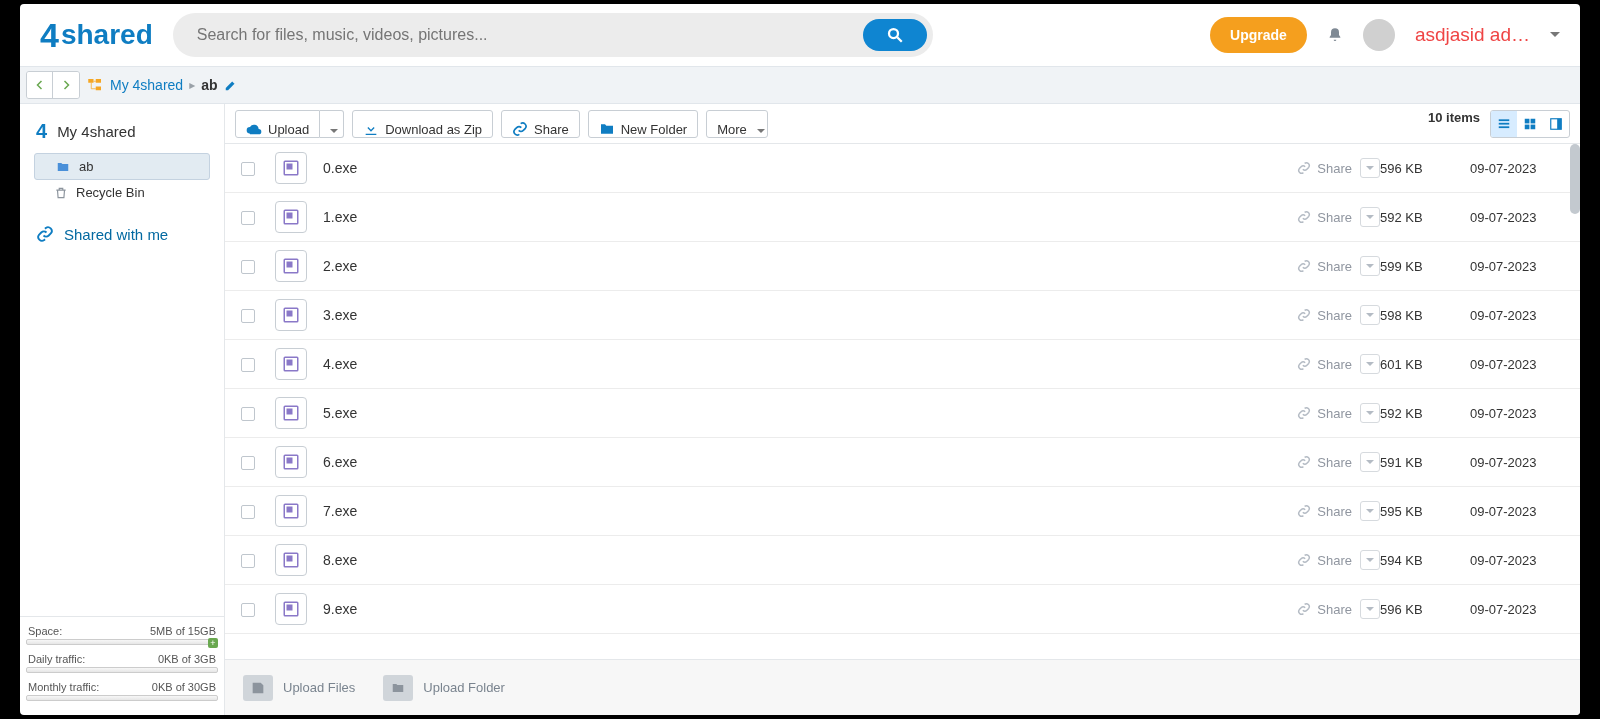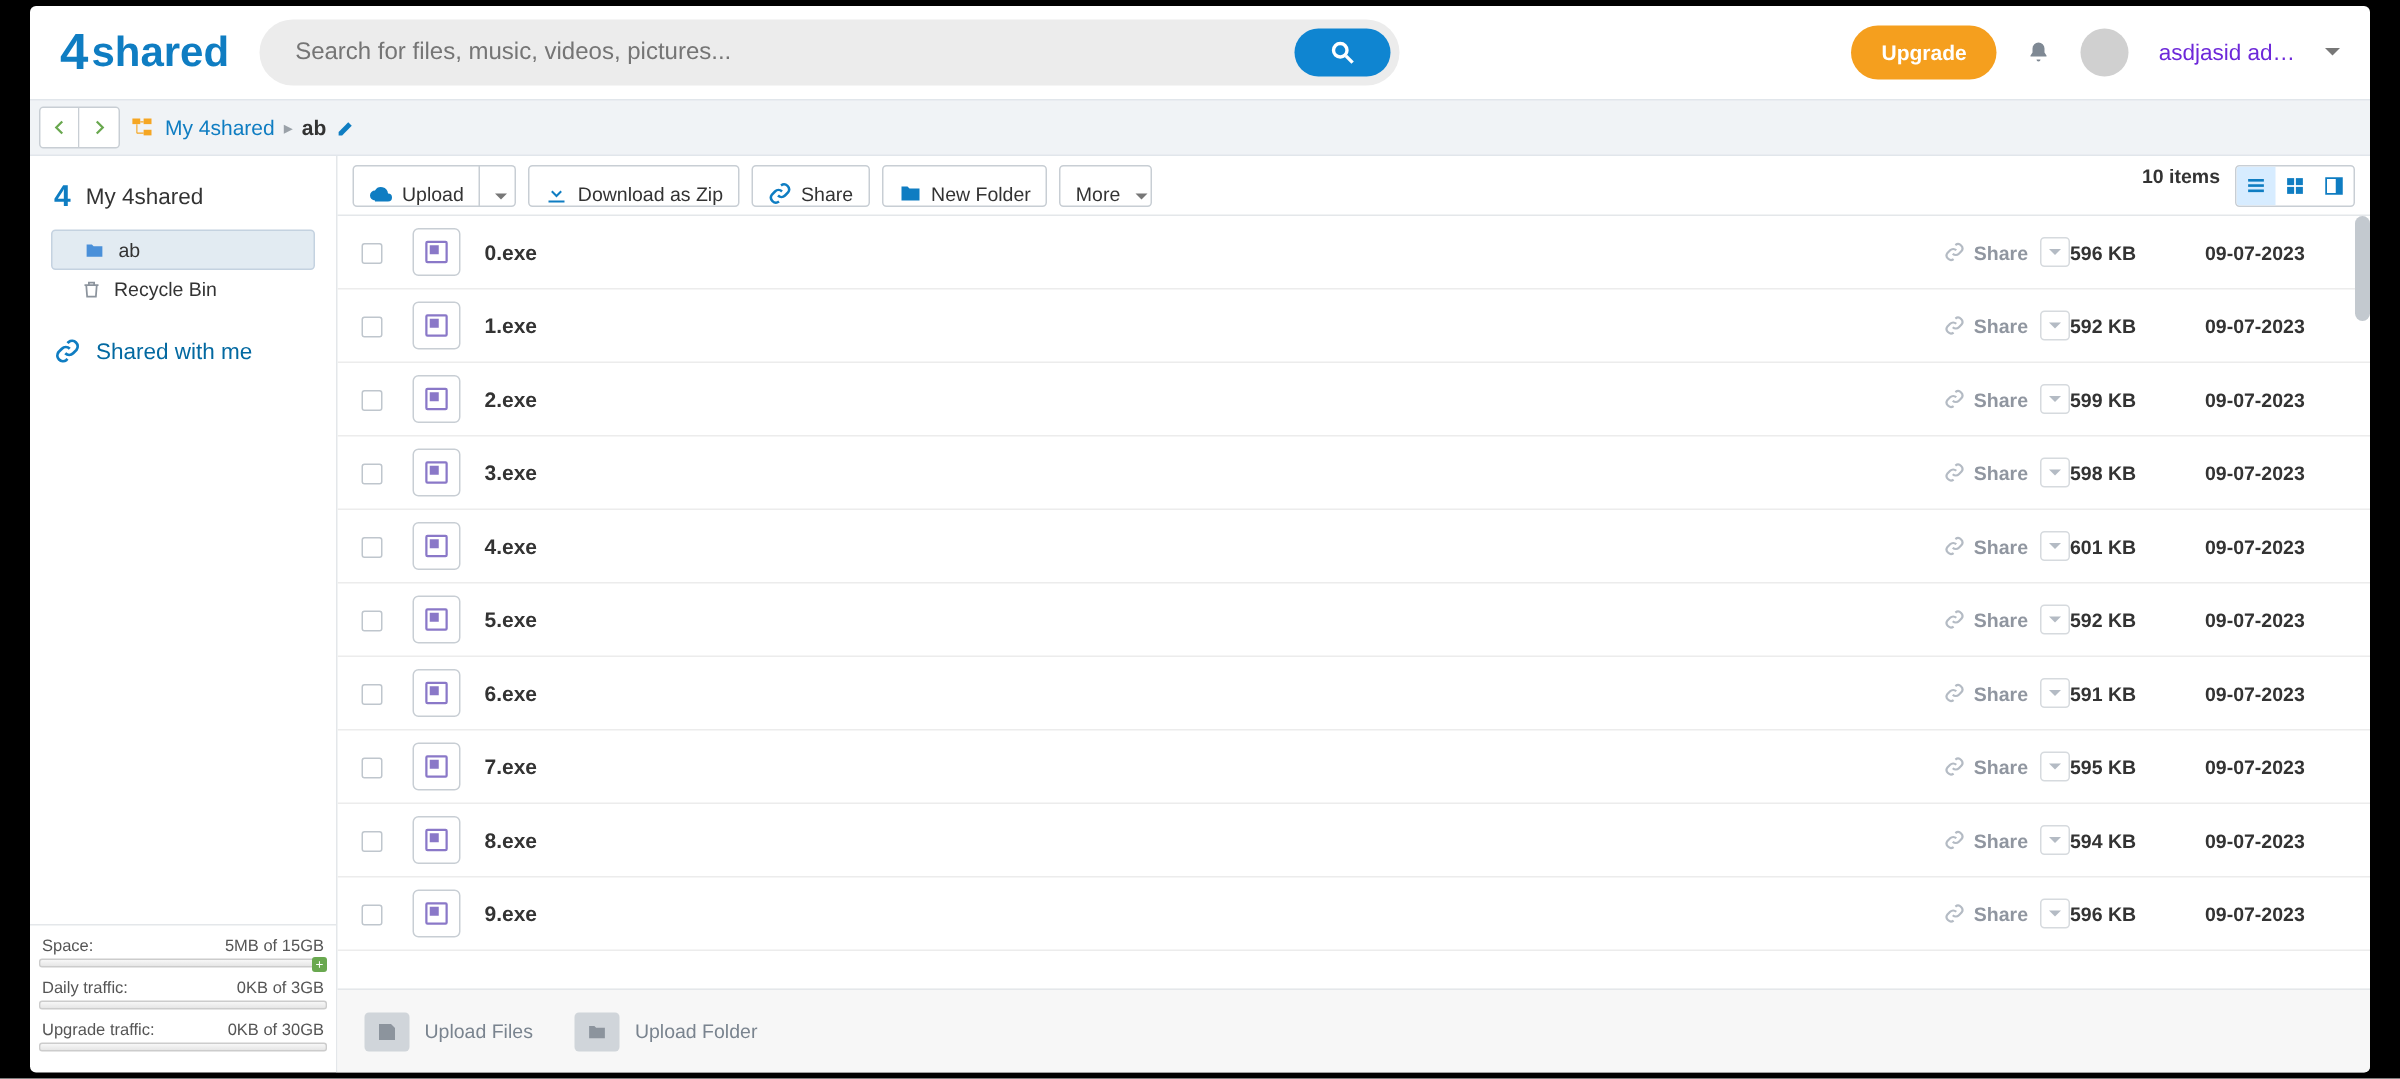--- a/index.html
+++ b/index.html
@@ -10,21 +10,21 @@
 .topbar { height:62px; display:flex; align-items:center; padding:0 20px; gap:20px; }
 .logo { color:#0f7dc2; font-size:28px; font-weight:700; display:flex; align-items:center; gap:2px; }
 .logo-4 { font-size:34px; }
 .search-wrap { flex:0 0 760px; height:44px; background:#ececec; border-radius:22px; display:flex; align-items:center; padding-left:24px; position:relative; }
 .search-wrap input { border:none; outline:none; background:transparent; width:100%; color:#555; font-size:16px; }
 .search-btn { position:absolute; right:6px; top:6px; width:64px; height:32px; background:#0f85d1; border-radius:16px; display:flex; align-items:center; justify-content:center; cursor:pointer; }
 .top-right { margin-left:auto; display:flex; align-items:center; gap:20px; }
 .upgrade-btn { background:#f59f1e; color:#fff; font-weight:700; padding:10px 20px; border-radius:18px; font-size:14px; cursor:pointer; }
 .bell { width:16px; height:16px; }
 .avatar { width:32px; height:32px; border-radius:50%; background:#d0d0d0; }
-.user-name { color:#6d28d9; font-size:15px; }
+.user-name { color:#ef4444; font-size:19px; }
 .caret-down { border:5px solid transparent; border-top:5px solid #777; width:0; height:0; margin-top:4px; }
 
 
 .crumbbar { height:38px; background:#f0f3f6; display:flex; align-items:center; padding:0 6px; gap:6px; border-top:1px solid #e1e6eb; border-bottom:1px solid #e1e6eb; }
 .navbtn { width:26px; height:26px; background:#fff; border:1px solid #c8ced4; border-radius:3px; display:flex; align-items:center; justify-content:center; cursor:pointer; }
 .navpair { display:flex; border:1px solid #c8ced4; border-radius:3px; overflow:hidden; }
 .navpair .navbtn { border:none; border-right:1px solid #c8ced4; border-radius:0; }
 .navpair .navbtn:last-child { border-right:none; }
 .crumb-link { color:#0f7dc2; font-size:14px; cursor:pointer; }
 .crumb-sep { color:#9aa1a8; font-size:12px; }
@@ -66,21 +66,21 @@
 .thead { height:30px; background:#f3f5f7; display:flex; align-items:center; font-size:12px; color:#555; border-bottom:1px solid #e0e3e6; padding:0 10px 0 16px; }
 .col-chk { width:34px; display:flex; justify-content:flex-start; }
 .col-name { flex:1; padding-left:0; display:flex; align-items:center; gap:4px; }
 .col-share { width:110px; }
 .col-size { width:90px; text-align:left; }
 .col-mod { width:100px; text-align:left; padding-right:10px; }
 .chk { width:14px; height:14px; border:1px solid #bfc6cd; border-radius:2px; background:#fff; cursor:pointer; }
 .sort-caret { border:4px solid transparent; border-bottom:4px solid #777; width:0; height:0; }
 
 .rows { overflow-y:auto; flex:1; }
-.row { height:49px; display:flex; align-items:center; padding:0 10px 0 16px; border-bottom:1px solid #ececec; font-size:14px; color:#333;font-weight:bold; }
+.row { height:49px; display:flex; align-items:center; padding:0 10px 0 16px; border-bottom:1px solid #ececec; font-size:14px; color:#333; }
 .row .col-chk { padding-top:2px; }
 .file-icon { width:32px; height:32px; border:1px solid #c8ced4; border-radius:4px; display:flex; align-items:center; justify-content:center; margin-right:12px; }
 .file-icon svg rect.outer { fill:none; stroke:#8a78c8; stroke-width:2; }
 .row .col-share { display:flex; align-items:center; gap:8px; justify-content:flex-end; color:#9096a0; font-size:13px; }
 .share-drop { width:20px; height:20px; border:1px solid #d6dade; border-radius:3px; display:flex; align-items:center; justify-content:center; cursor:pointer; }
 .row .col-size { font-size:13px; color:#333; }
 .row .col-mod { font-size:13px; color:#333; }
 .share-link { display:flex; align-items:center; gap:6px; cursor:pointer; }
 
 
@@ -192,21 +192,21 @@
           </div>
         <div class="stat-bar">
             <div class="plus">+</div>
           </div>
         <div class="stat-row">
             <span>Daily traffic:</span>
             <span>0KB of 3GB</span>
           </div>
         <div class="stat-bar"></div>
         <div class="stat-row">
-            <span>Upgrade traffic:</span>
+            <span>Monthly traffic:</span>
             <span>0KB of 30GB</span>
           </div>
         <div class="stat-bar"></div>
       </div>
     </div>
 
     <div class="main">
       <div class="toolbar">
         <div style="display:flex">
           <div class="tbtn split">

